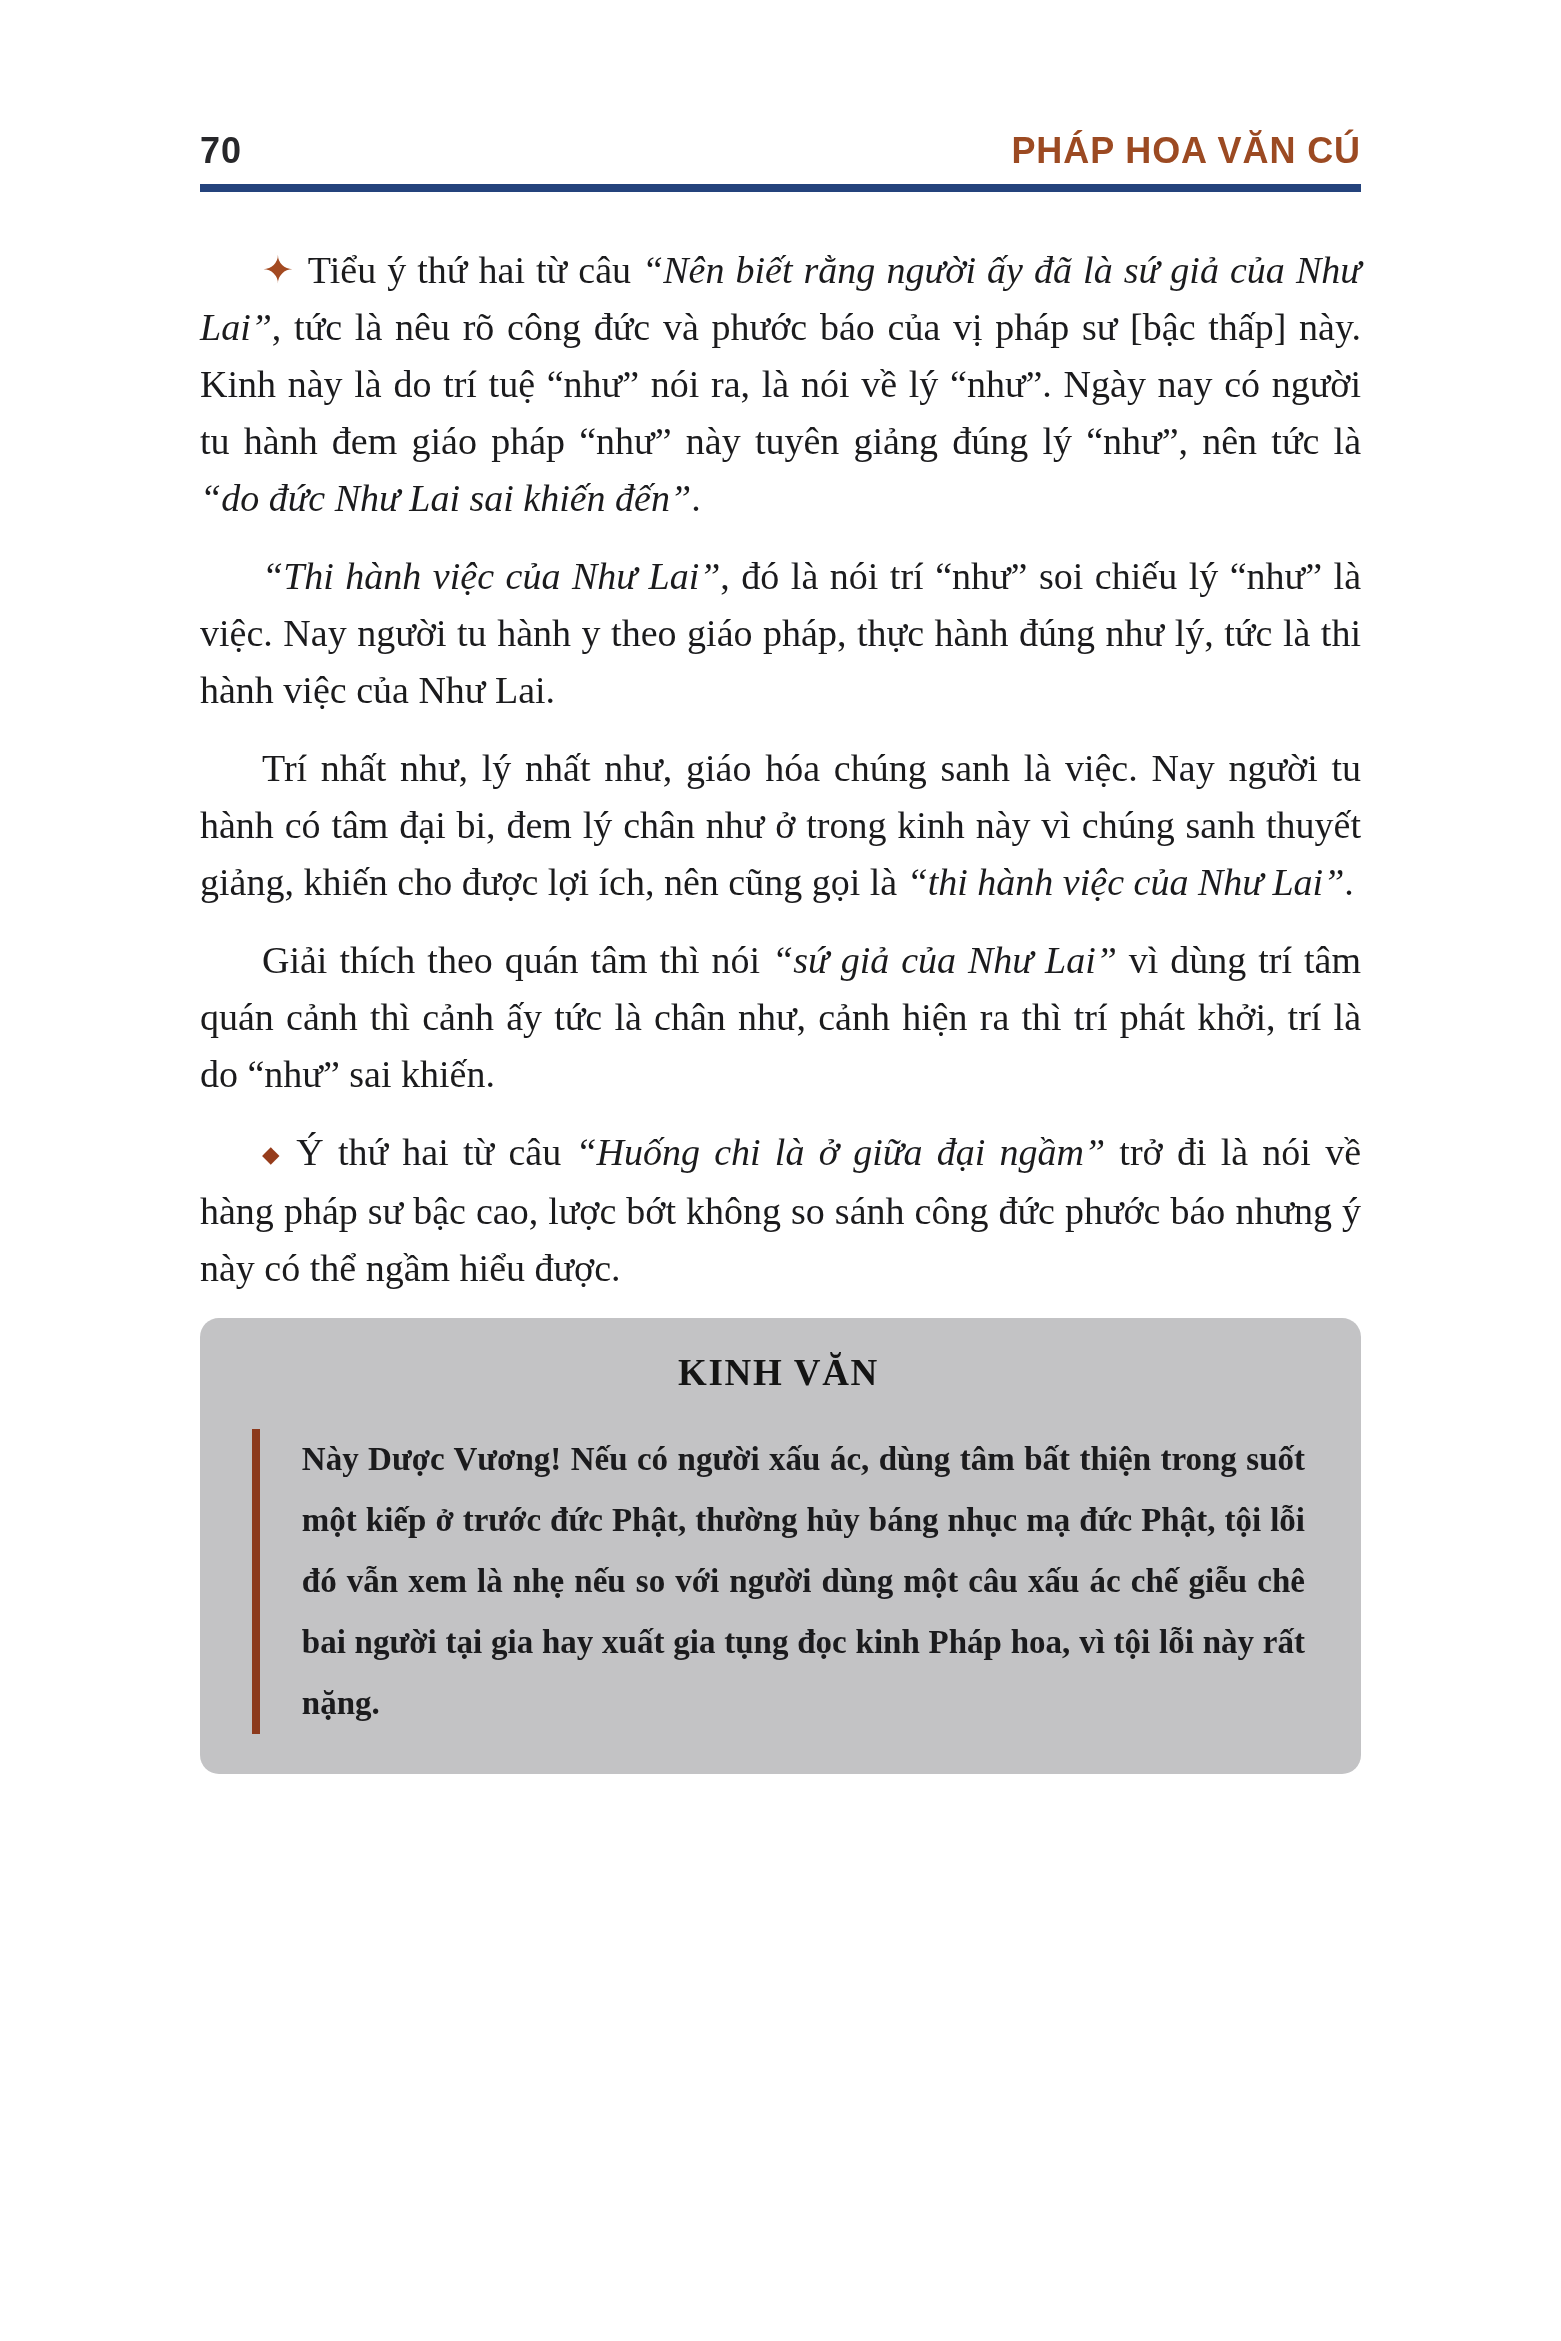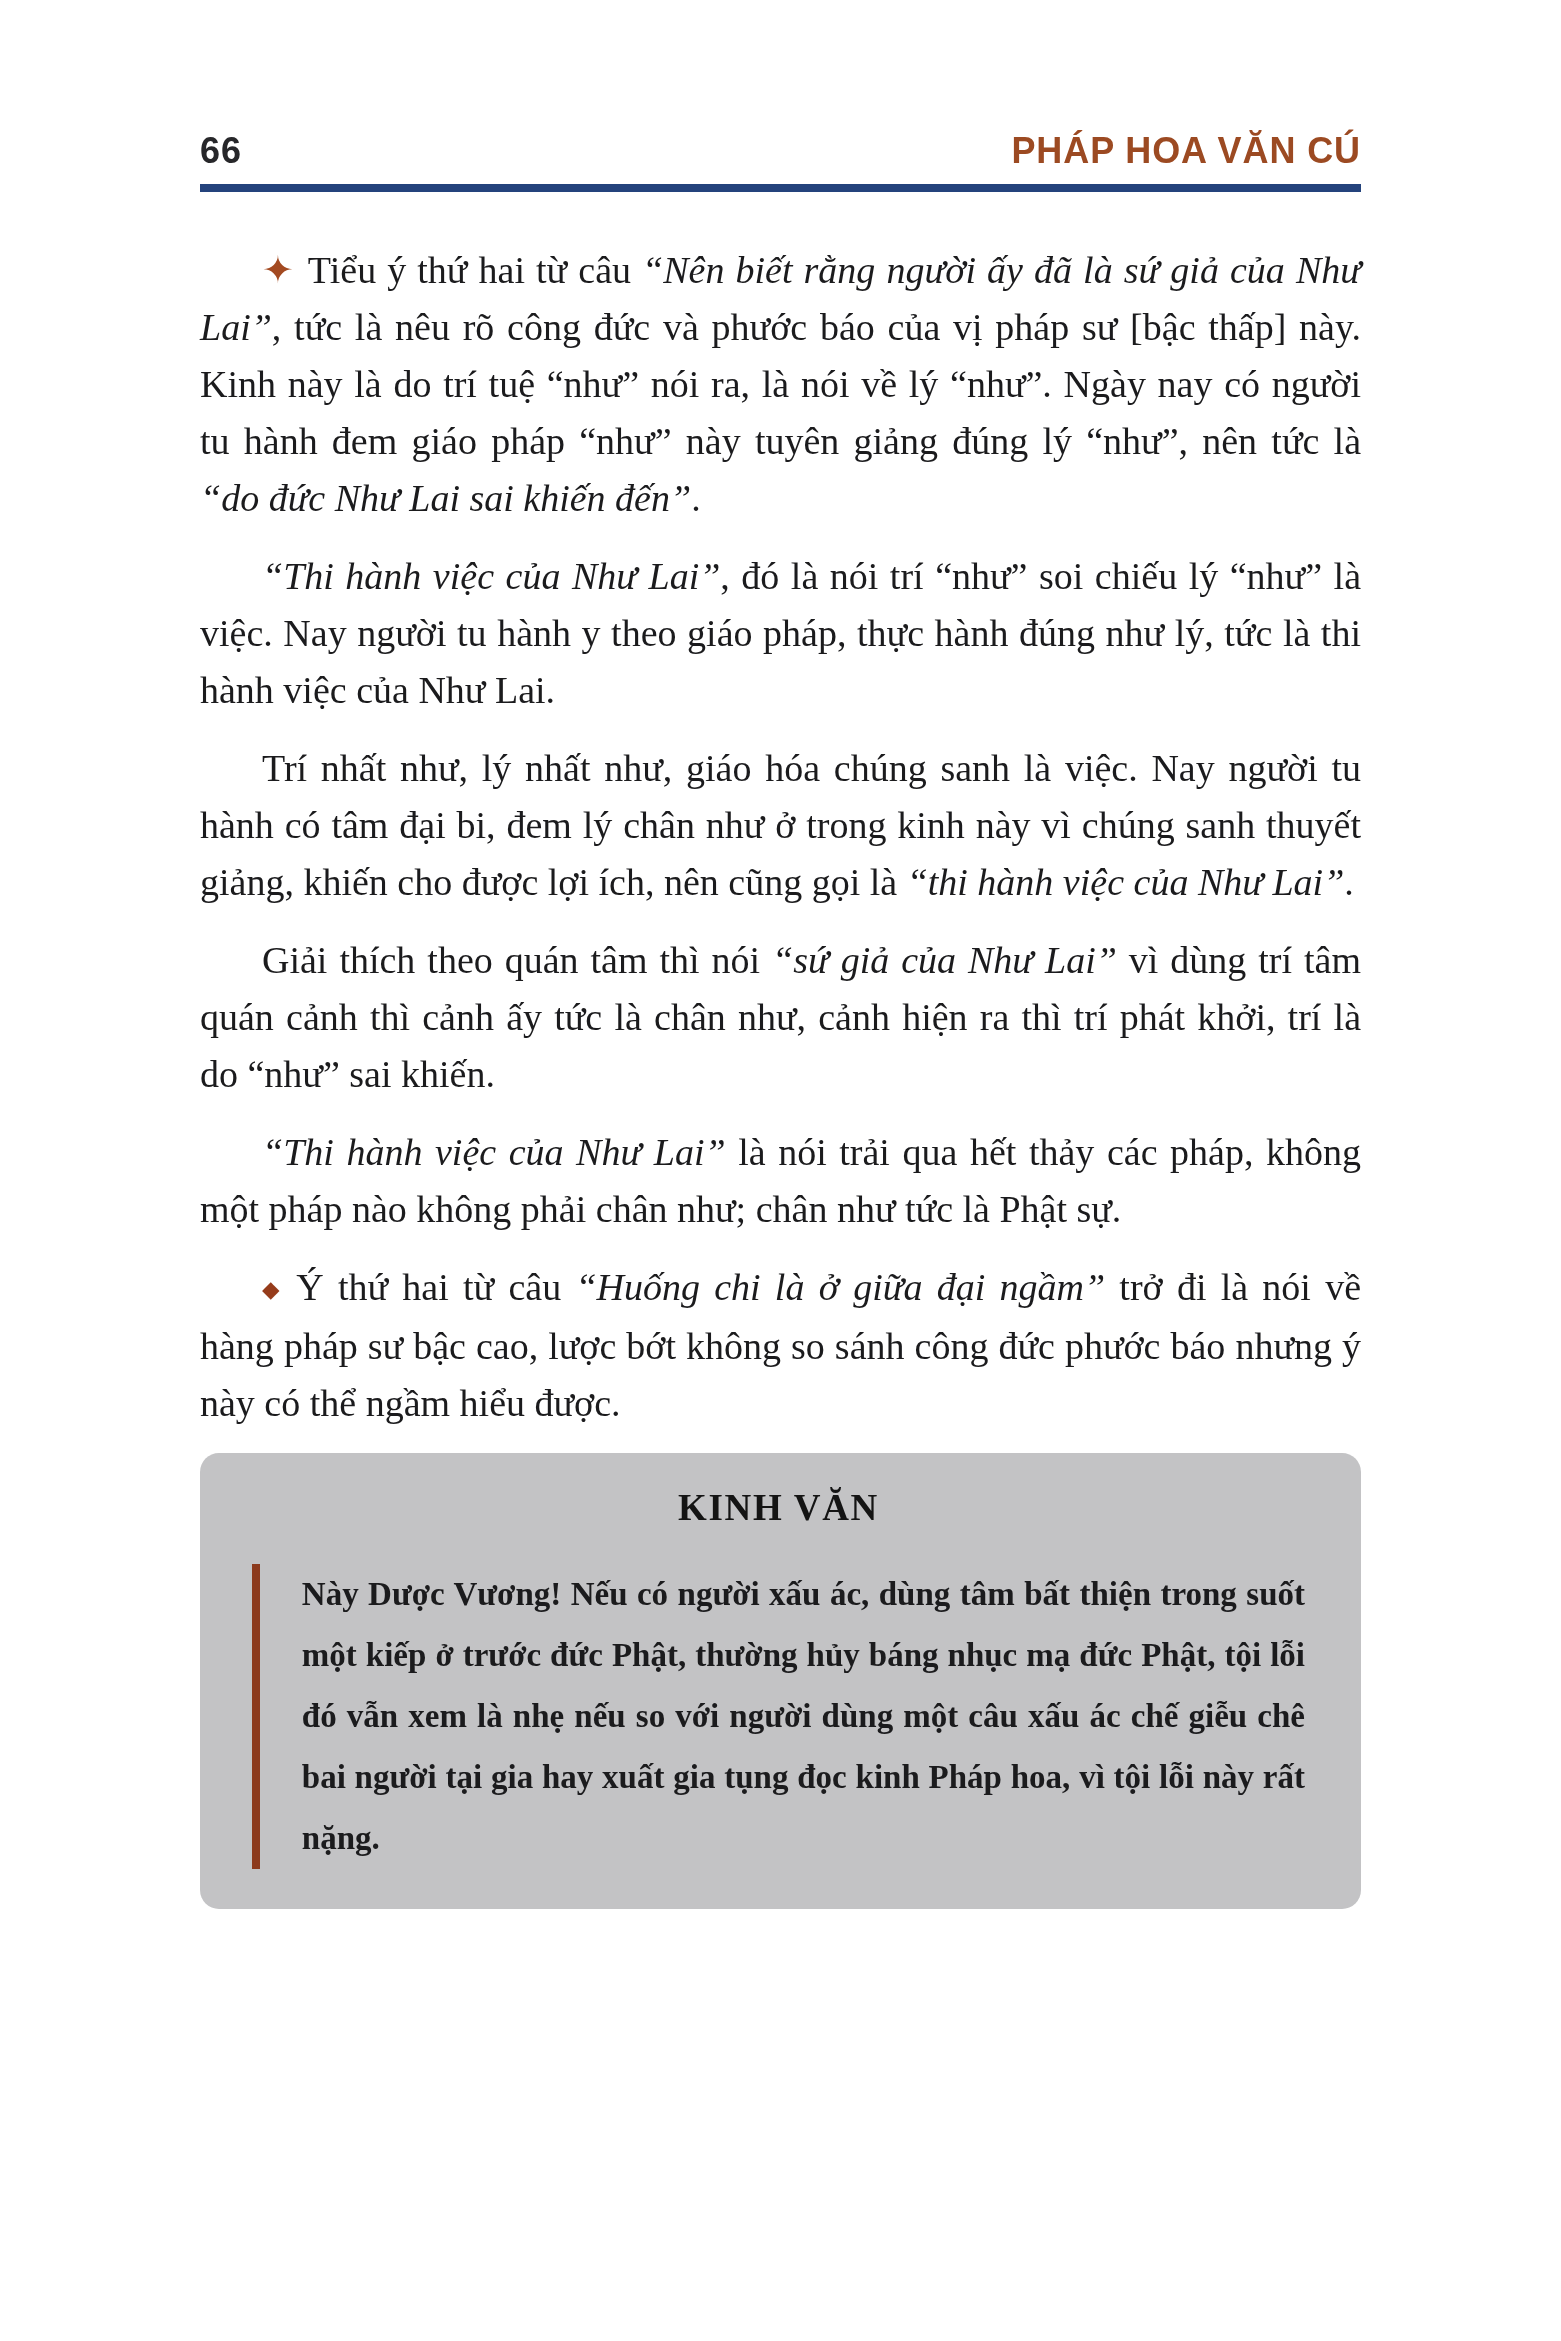--- a/index.html
+++ b/index.html
@@ -30,32 +30,31 @@
   .kinh-body{display:flex;margin-top:35px;}
   .kinh-bar{width:7.8px;background:var(--barrust,#8c3a1d);flex:0 0 7.8px;margin-right:42px;}
   .kinh-text{margin:0;font-weight:bold;font-size:33px;line-height:61px;text-align:justify;font-family:Liberation Serif, serif;}
 </style>
 </head>
 <body>
 
 <div class="page">
 
   <header class="hdr">
-    <span class="pageno">66</span>
+    <span class="pageno">70</span>
     <span class="runtitle">PHÁP HOA VĂN CÚ</span>
   </header>
 
   <div class="rule"></div>
 
   <main class="content" id="content">
       <p><span class="bullet-star">✦</span><span>Tiểu ý thứ hai từ câu </span><i>“Nên biết rằng người ấy đã là sứ giả của Như Lai”</i><span>, tức là nêu rõ công đức và phước báo của vị pháp sư [bậc thấp] này. Kinh này là do trí tuệ “như” nói ra, là nói về lý “như”. Ngày nay có người tu hành đem giáo pháp “như” này tuyên giảng đúng lý “như”, nên tức là </span><i>“do đức Như Lai sai khiến đến”</i><span>.</span></p>
       <p><i>“Thi hành việc của Như Lai”</i><span>, đó là nói trí “như” soi chiếu lý “như” là việc. Nay người tu hành y theo giáo pháp, thực hành đúng như lý, tức là thi hành việc của Như Lai.</span></p>
       <p><span>Trí nhất như, lý nhất như, giáo hóa chúng sanh là việc. Nay người tu hành có tâm đại bi, đem lý chân như ở trong kinh này vì chúng sanh thuyết giảng, khiến cho được lợi ích, nên cũng gọi là </span><i>“thi hành việc của Như Lai”</i><span>.</span></p>
       <p><span>Giải thích theo quán tâm thì nói </span><i>“sứ giả của Như Lai”</i><span> vì dùng trí tâm quán cảnh thì cảnh ấy tức là chân như, cảnh hiện ra thì trí phát khởi, trí là do “như” sai khiến.</span></p>
-      <p><i>“Thi hành việc của Như Lai”</i><span> là nói trải qua hết thảy các pháp, không một pháp nào không phải chân như; chân như tức là Phật sự.</span></p>
       <p><span class="bullet-diamond">◆</span><span>Ý thứ hai từ câu </span><i>“Huống chi là ở giữa đại ngầm”</i><span> trở đi là nói về hàng pháp sư bậc cao, lược bớt không so sánh công đức phước báo nhưng ý này có thể ngầm hiểu được.</span></p>
     </main>
 
   <section class="kinh-box">
     <h2 class="kinh-title">KINH VĂN</h2>
     <div class="kinh-body">
       <div class="kinh-bar"></div>
       <p class="kinh-text">Này Dược Vương! Nếu có người xấu ác, dùng tâm bất thiện trong suốt một kiếp ở trước đức Phật, thường hủy báng nhục mạ đức Phật, tội lỗi đó vẫn xem là nhẹ nếu so với người dùng một câu xấu ác chế giễu chê bai người tại gia hay xuất gia tụng đọc kinh Pháp hoa, vì tội lỗi này rất nặng.</p>
     </div>
   </section>

